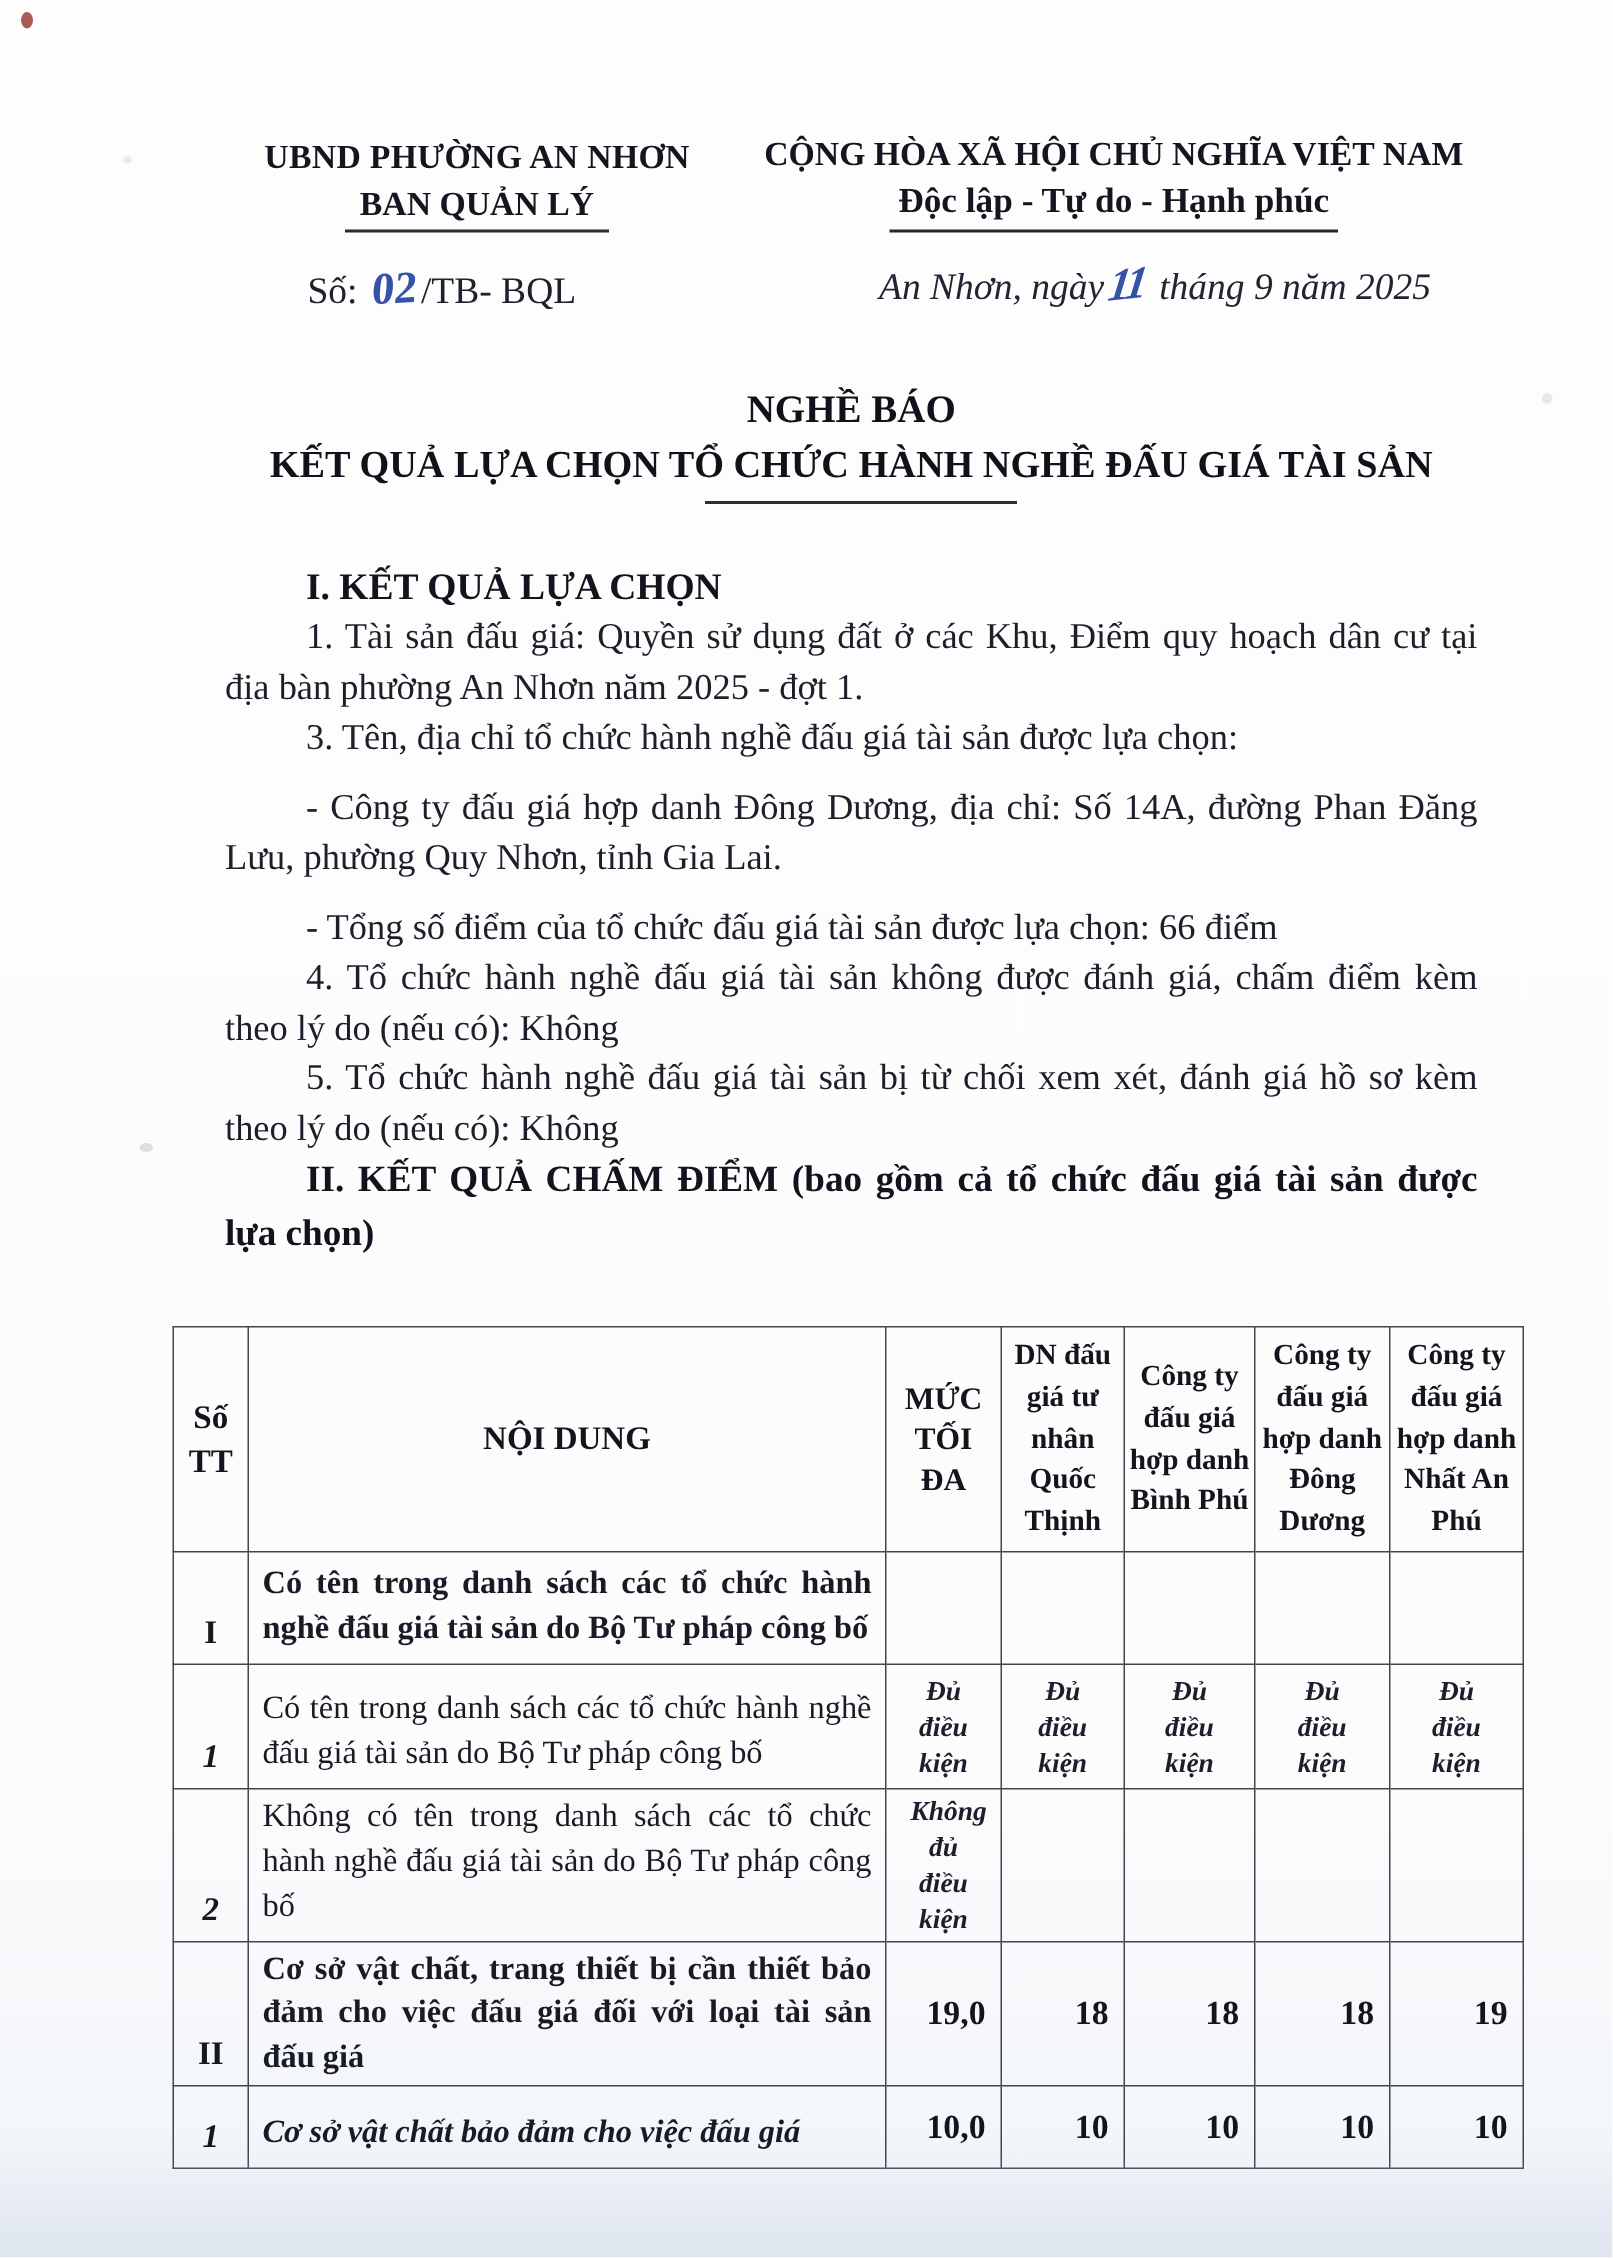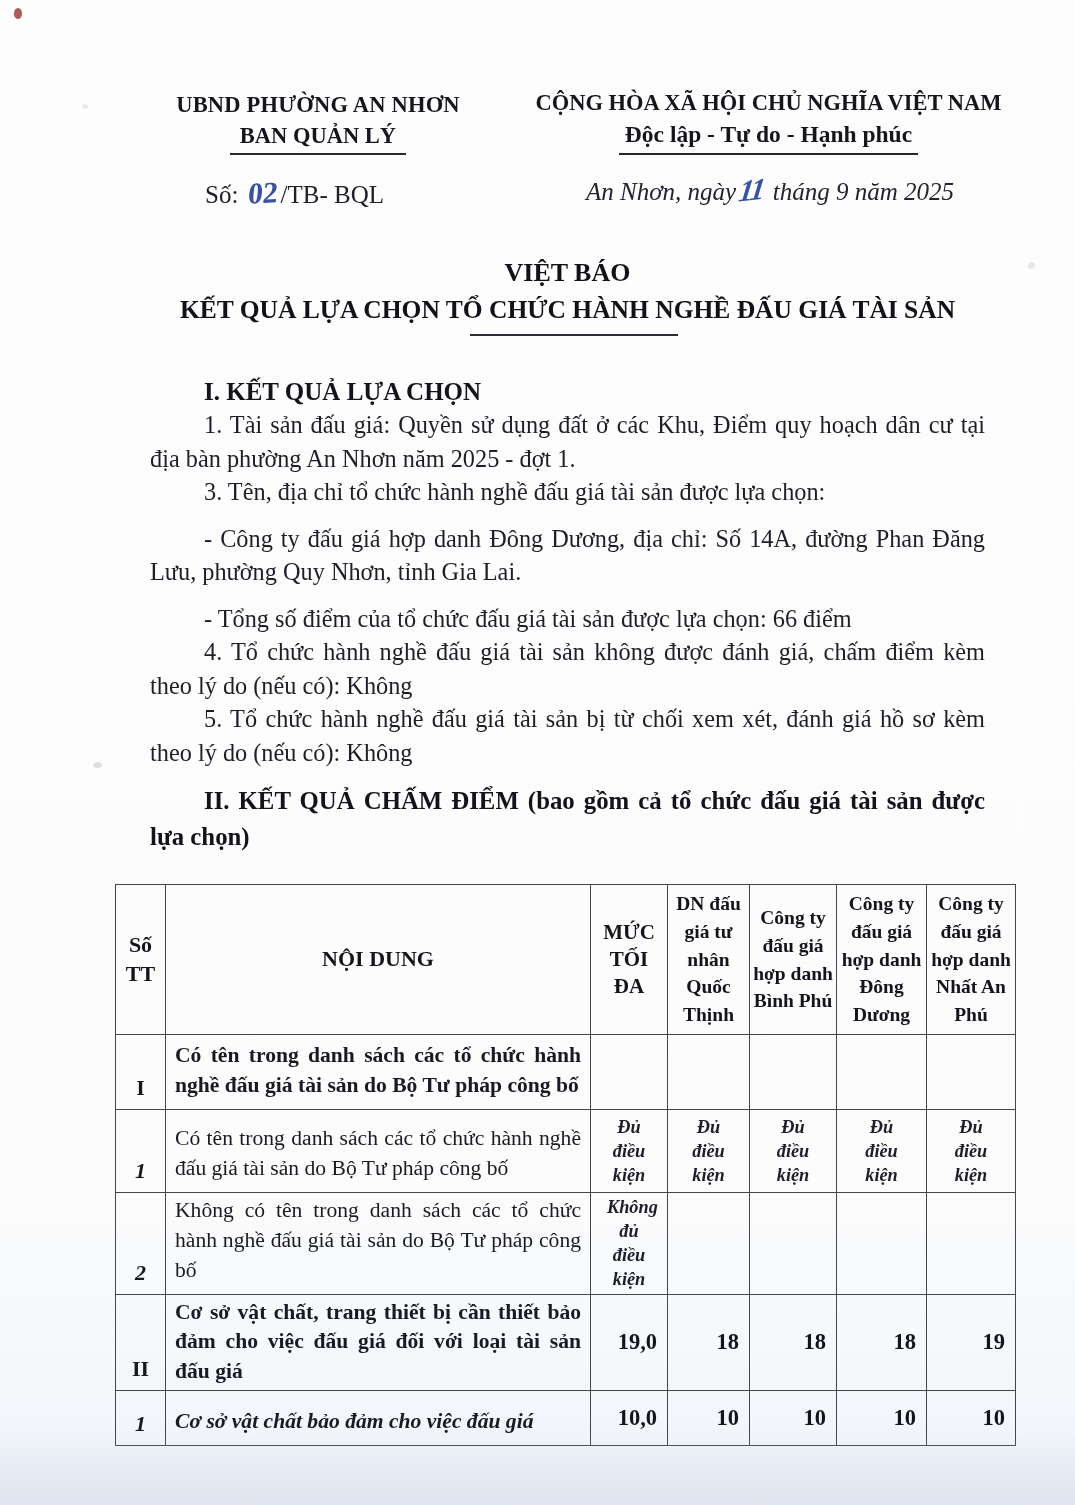--- a/index.html
+++ b/index.html
@@ -9,40 +9,40 @@
     overflow:hidden;
     font-family:"Liberation Serif","DejaVu Serif",serif;
     color:#1d1d28;
     background:linear-gradient(180deg,#fdfdfd 0%,#fcfcfc 78%,#f3f6fa 94%,#e9eef5 100%);
   }
   
   .org-block{position:absolute;left:168px;top:92px;width:300px;text-align:center;}
   .org-line1{font-weight:bold;font-size:22.5px;letter-spacing:.2px;color:#15151f;}
   .org-line2{display:inline-block;font-weight:bold;font-size:22.5px;color:#15151f;
              border-bottom:2px solid #2a2a32;padding:2px 10px 4px 10px;margin-top:3px;font-family:Liberation Serif, serif;}
-  .nat-block{position:absolute;left:516px;top:90px;width:505px;text-align:center;}
+  .nat-block{position:absolute;left:490px;top:90px;width:505px;text-align:center;}
   .nat-line1{font-weight:bold;font-size:22.5px;color:#15151f;}
   .nat-line2{display:inline-block;font-weight:bold;font-size:23.5px;color:#15151f;
              border-bottom:2.5px solid #26262e;padding:1px 6px 5px 6px;margin-top:4px;}
   .doc-number{position:absolute;left:205px;top:181px;font-size:25px;color:#20202c;}
   .date-line{position:absolute;left:555px;top:178px;width:430px;text-align:center;
              font-style:italic;font-size:25px;color:#232332;}
   .hand{color:#3552a6;font-size:30px;font-weight:bold;display:inline-block;
         transform:rotate(-3deg) skewX(-8deg);line-height:0;padding:0 3px;}
   .hand-day{transform:rotate(-6deg) skewX(-14deg);letter-spacing:-2px;}
   
   .main{position:absolute;left:150px;top:256px;width:835px;}
   .title1{text-align:center;font-weight:bold;font-size:26px;color:#111119;line-height:34px;}
   .title2{text-align:center;font-weight:bold;font-size:25.5px;color:#111119;line-height:34px;margin-top:3px;}
   .title-underline{width:208px;height:0;border-bottom:2.2px solid #2e2e36;margin:7px auto 0 auto;transform:translateX(6px);}
   .sec1-heading{font-weight:bold;font-size:25px;color:#13131d;margin-top:39px;text-indent:54px;line-height:33px;}
   .para{font-size:24.3px;line-height:33.5px;text-align:justify;text-indent:54px;color:#1e1e2a;margin:0;}
   .gap-sm{margin-top:13px;}
   .sec2-heading{font-weight:bold;font-size:24.8px;line-height:36px;text-align:justify;
-                text-indent:54px;color:#13131d;margin-top:14px;}
+                text-indent:54px;color:#13131d;margin-top:0;}
   
   .tb-wrap{position:absolute;left:115px;top:884px;width:902px;}
   table.tb{border-collapse:collapse;table-layout:fixed;width:900px;}
   .tb td,.tb th{border:1.7px solid #45454e;overflow:hidden;}
   .chead{font-weight:bold;text-align:center;vertical-align:middle;
          font-size:19.5px;line-height:1.42;padding:4px 2px;color:#14141e;}
   .chead-big{font-size:22px;line-height:1.3;}
   .cno{text-align:center;vertical-align:bottom;padding:0 0 8px 0;font-size:22px;color:#17171f;}
   .b{font-weight:bold;}
   .i{font-style:italic;}
@@ -79,21 +79,21 @@
   <div class="nat-block">
     <div class="nat-line1">CỘNG HÒA XÃ HỘI CHỦ NGHĨA VIỆT NAM</div>
     <div><span class="nat-line2">Độc lập  -  Tự do  -  Hạnh phúc</span></div>
   </div>
 
   <div class="doc-number"><span>Số: </span><span class="hand">02</span><span>/TB- BQL</span></div>
 
   <div class="date-line"><span>An Nhơn, ngày</span><span class="hand hand-day">11</span><span> tháng 9 năm 2025</span></div>
 
   <div class="main">
-    <div class="title1">VIỆT BÁO</div>
+    <div class="title1">NGHỀ BÁO</div>
     <div class="title2">KẾT QUẢ LỰA CHỌN TỔ CHỨC HÀNH NGHỀ ĐẤU GIÁ TÀI SẢN</div>
     <div class="title-underline"></div>
 
     <div class="sec1-heading">I. KẾT QUẢ LỰA CHỌN</div>
     <p class="para">1. Tài sản đấu giá: Quyền sử dụng đất ở các Khu, Điểm quy hoạch dân cư tại địa bàn phường An Nhơn năm 2025 - đợt 1.</p>
     <p class="para">3. Tên, địa chỉ tổ chức hành nghề đấu giá tài sản được lựa chọn:</p>
     <p class="para gap-sm">- Công ty đấu giá hợp danh Đông Dương, địa chỉ: Số 14A, đường Phan Đăng Lưu, phường Quy Nhơn, tỉnh Gia Lai.</p>
     <p class="para gap-sm">- Tổng số điểm của tổ chức đấu giá tài sản được lựa chọn: 66 điểm</p>
     <p class="para">4. Tổ chức hành nghề đấu giá tài sản không được đánh giá, chấm điểm kèm theo lý do (nếu có):  Không</p>
     <p class="para">5. Tổ chức hành nghề đấu giá tài sản bị từ chối xem xét, đánh giá hồ sơ kèm theo lý do (nếu có):  Không</p>

